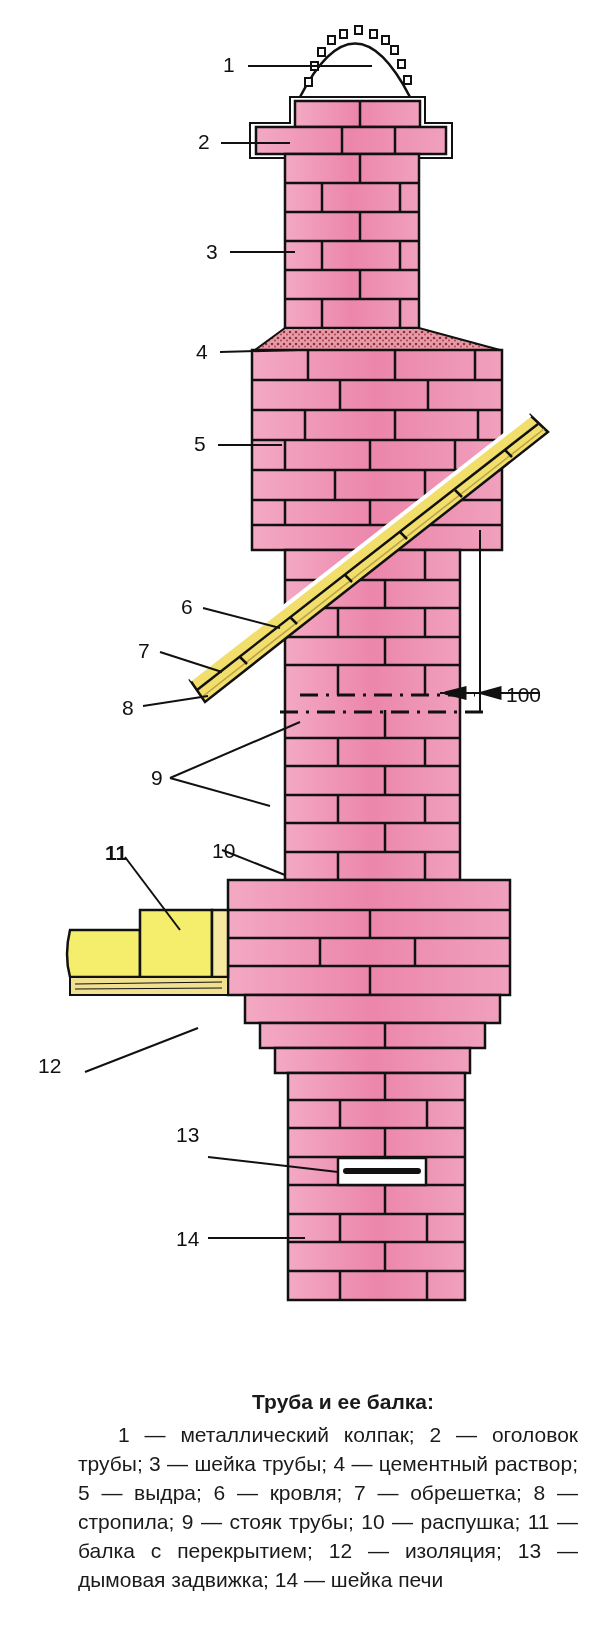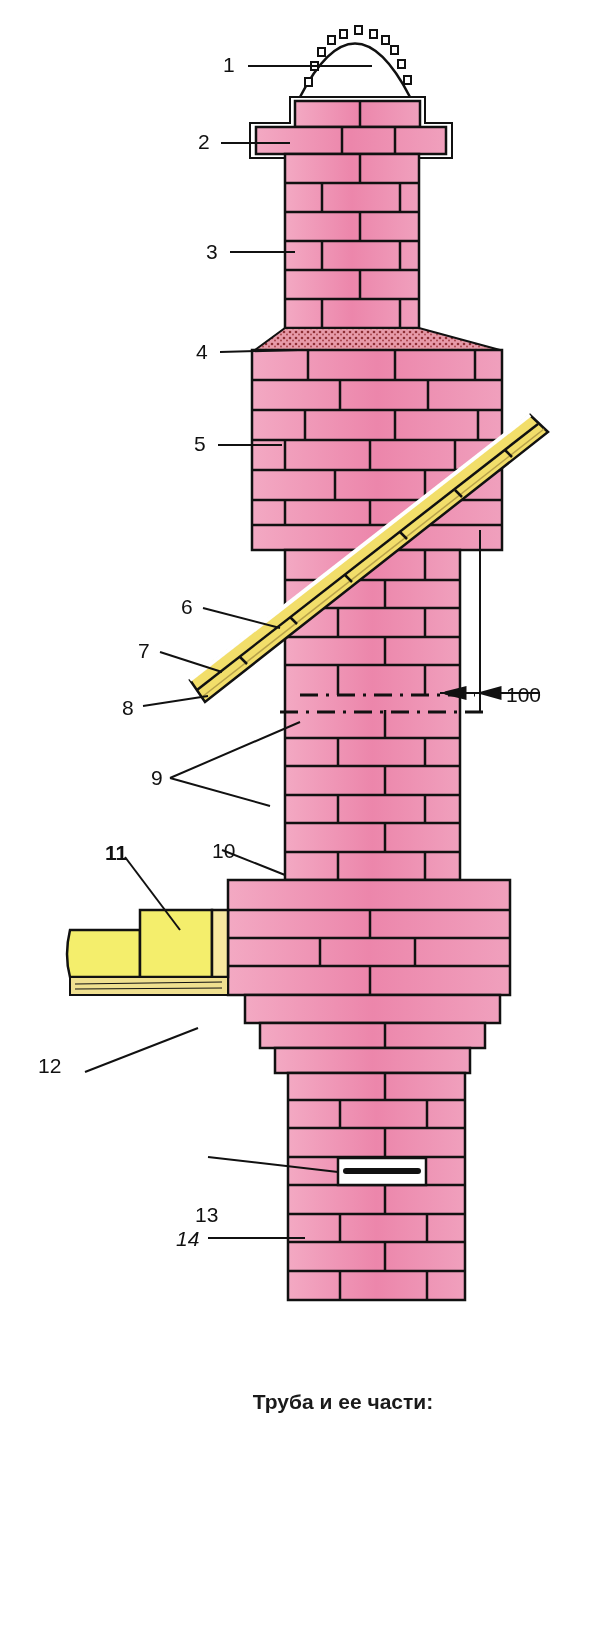--- a/index.html
+++ b/index.html
@@ -225,19 +225,20 @@
 <span class="lbl" style="left:206px;top:241px;">3</span>
 <span class="lbl" style="left:196px;top:341px;">4</span>
 <span class="lbl" style="left:194px;top:433px;">5</span>
 <span class="lbl" style="left:181px;top:596px;">6</span>
 <span class="lbl" style="left:138px;top:640px;">7</span>
 <span class="lbl" style="left:122px;top:697px;">8</span>
 <span class="lbl" style="left:151px;top:767px;">9</span>
 <span class="lbl" style="left:186px;top:840px;margin-left:26px;">10</span>
 <span class="lbl" style="left:105px;top:842px;font-weight:bold;">11</span>
 <span class="lbl" style="left:38px;top:1040px;margin-top:15px;">12</span>
-<span class="lbl" style="left:176px;top:1204px;margin-left:19px;">13</span>
-<span class="lbl" style="left:176px;top:1228px;font-style:italic;">14</span>
+<span class="lbl" style="left:176px;top:1124px;">13</span>
+<span class="lbl" style="left:176px;top:1228px;">14</span>
 <span class="lbl" style="left:506px;top:684px;">100</span>
 
 <div class="caption">
-  <p class="caption-title">Труба и ее части:</p>
+  <p class="caption-title">Труба и ее балка:</p>
+  <p class="caption-body">1 — металлический колпак; 2 — оголовок трубы; 3 — шейка трубы; 4 — цементный раствор; 5 — выдра; 6 — кровля; 7 — обрешетка; 8 — стропила; 9 — стояк трубы; 10 — распушка; 11 — балка с перекрытием; 12 — изоляция; 13 — дымовая задвижка; 14 — шейка печи</p>
 </div>
 
 </body></html>

